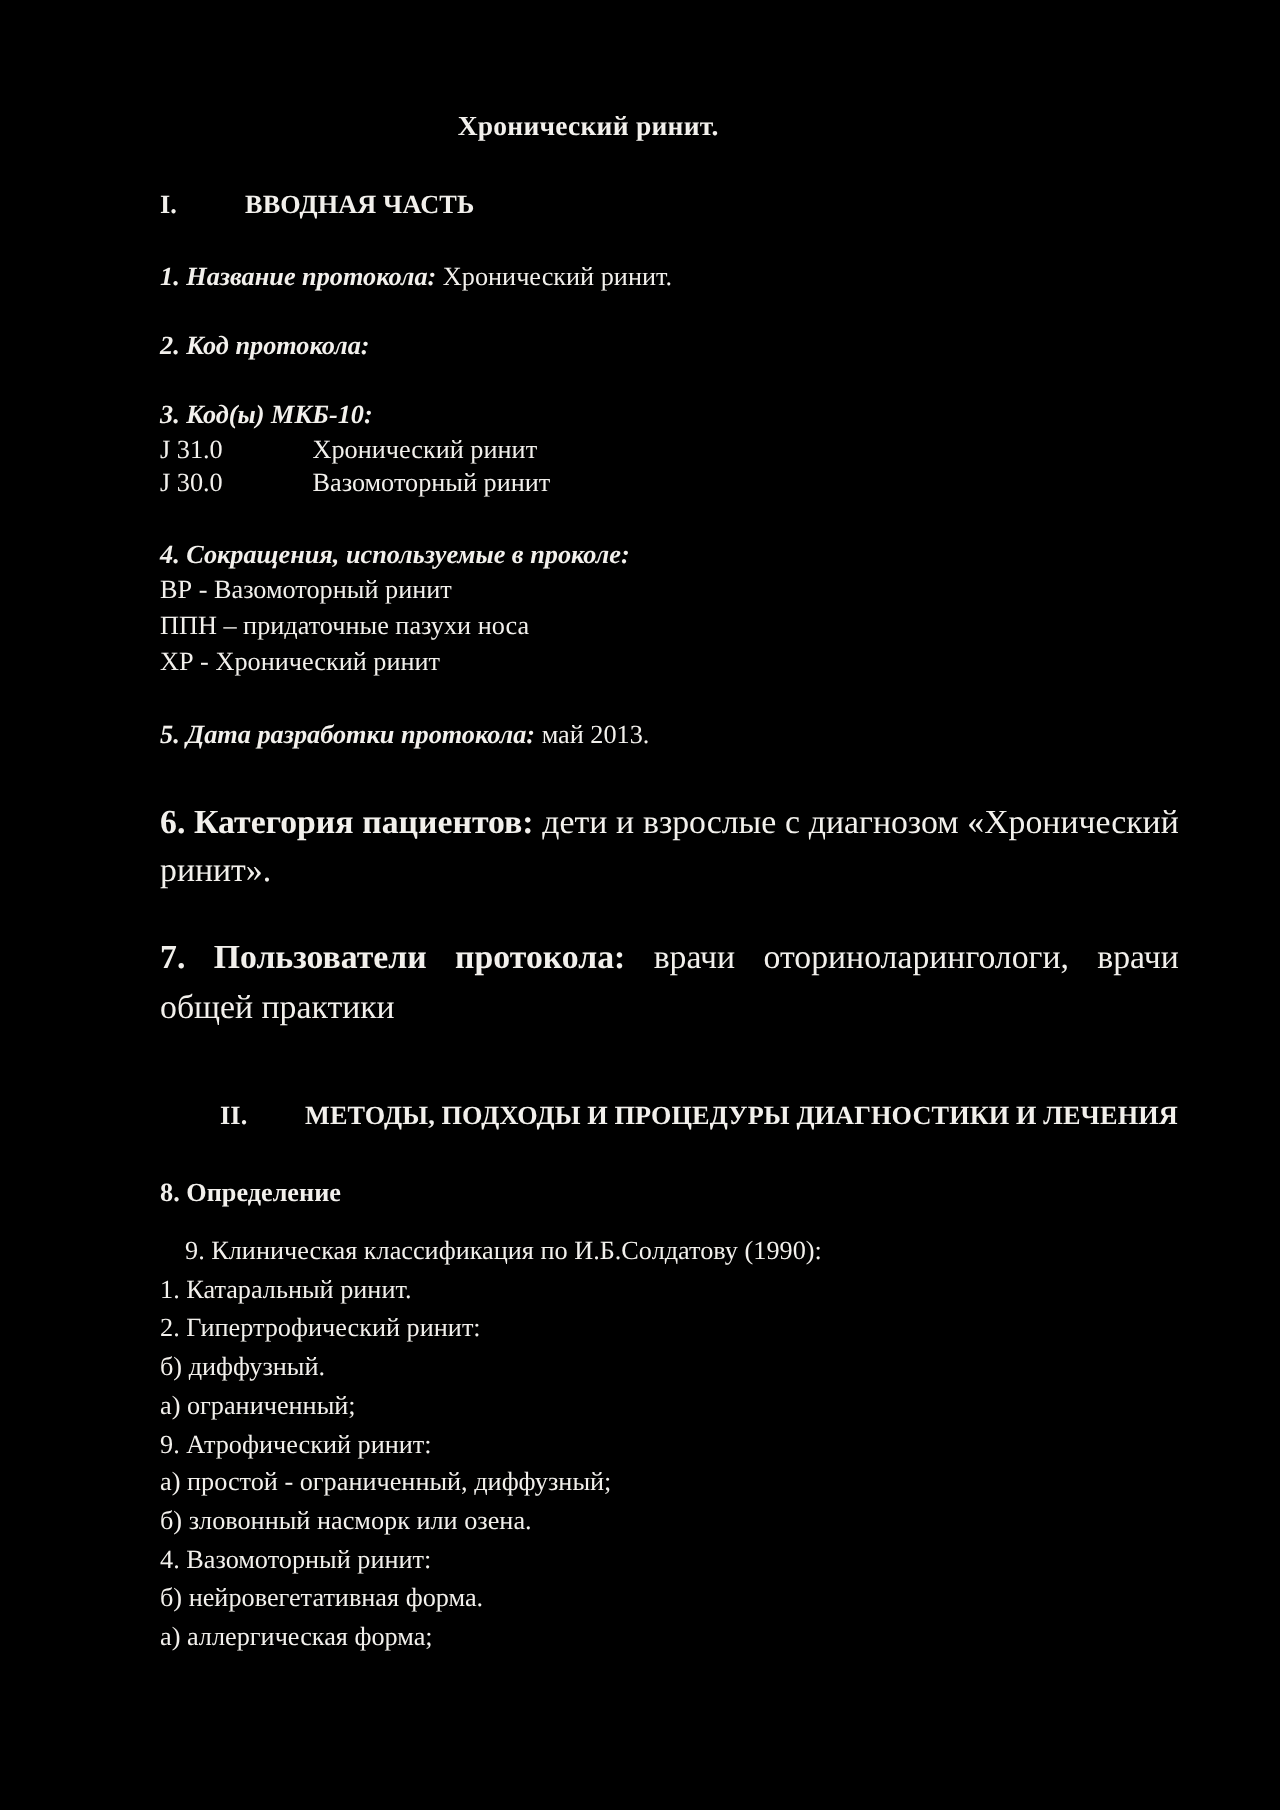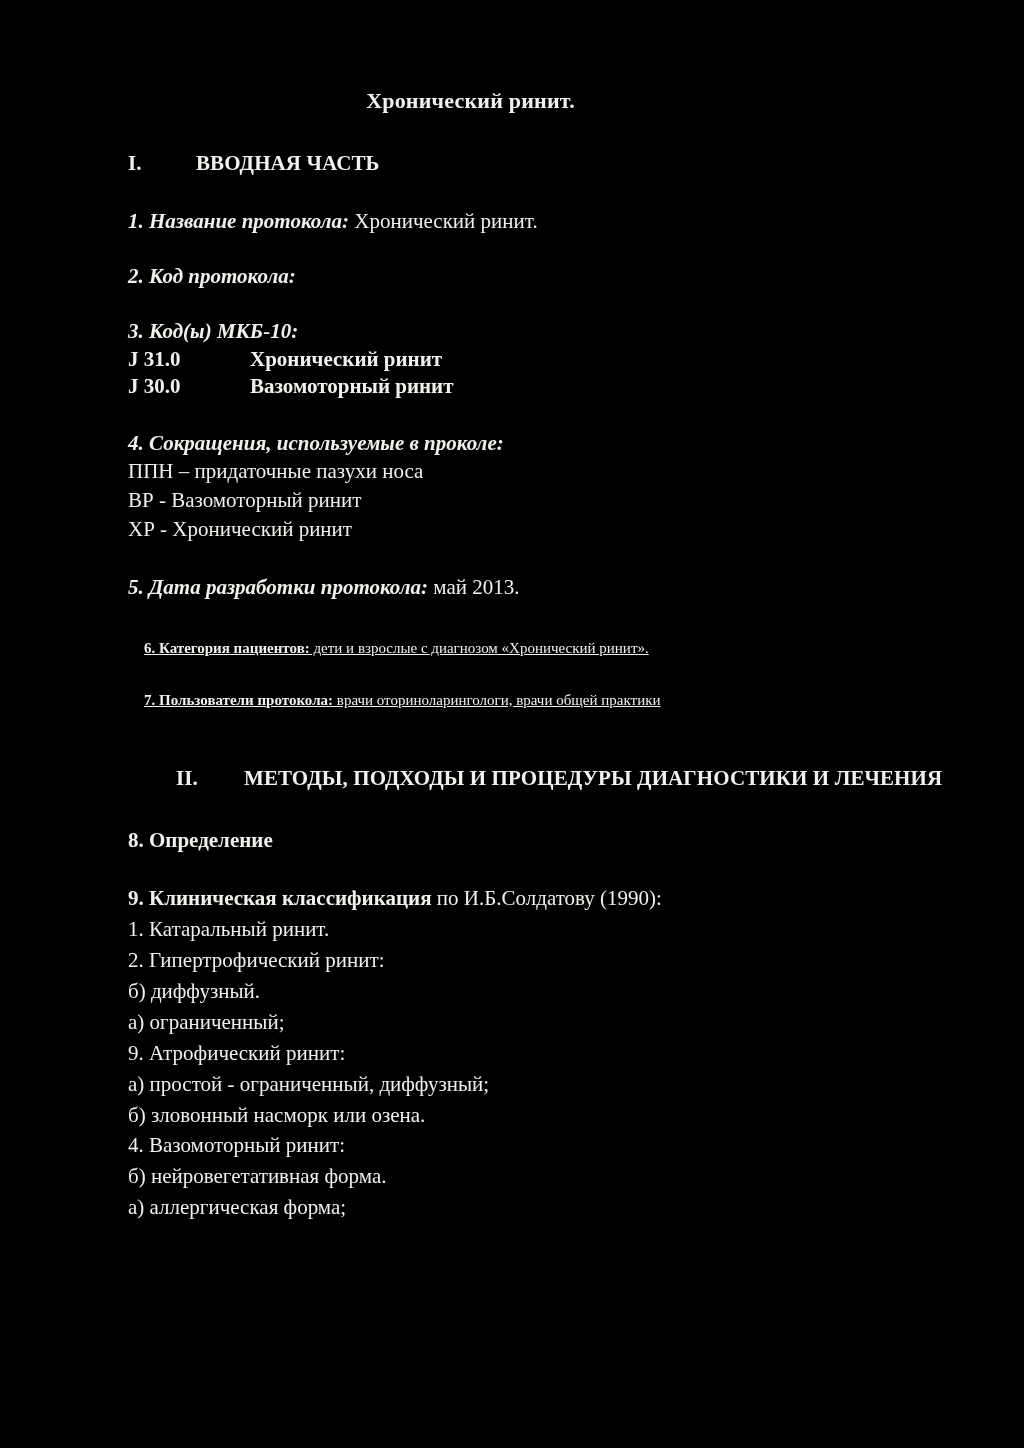--- a/index.html
+++ b/index.html
@@ -75,39 +75,37 @@
     text-justify: inter-word;
   }
   .sect .b { font-weight: bold; font-style: italic; }
   .sect .n { font-weight: normal; }
 
   .sect.nospace { margin-bottom: 0; }
   .sect.gap-lg { margin-bottom: 36px; }
 
   
   .para {
-    font-size: 15px;
+    font-size: 27px;
     line-height: 1.46;
-    margin: 0 0 30px 16px;
+    margin: 0 0 30px 0;
     text-align: justify;
     text-justify: inter-word;
-    text-decoration: underline;
   }
   .para .b { font-weight: bold; }
 
   
   .code-list {
     margin: 0 0 30px 0;
     font-size: 21px;
     line-height: 1.30;
   }
   .code-row {
     display: flex;
     align-items: flex-end;
-    font-weight: bold;
   }
   .code-row .code {
     flex: 0 0 122px;
     white-space: nowrap;
   }
   .code-row .desc {
     flex: 1 1 auto;
   }
 
   
@@ -117,34 +115,34 @@
     line-height: 1.38;
   }
   .lines .ln { white-space: pre-wrap; }
   .lines.gap-after { margin-bottom: 30px; }
 
   .classif-head {
     font-size: 21px;
     line-height: 1.30;
     margin: 0 0 2px 0;
   }
-  .classif-head .b { font-weight: bold; }
+  .classif-head .b { font-weight: normal; margin-left: 20px; }
   .classif-head .n { font-weight: normal; }
 
   .classif-list {
     font-size: 21px;
     line-height: 1.47;
     margin: 0;
   }
 
   .defn-head {
     font-size: 21px;
     font-weight: bold;
     line-height: 1.30;
-    margin: 0 0 17px 0;
+    margin: 0 0 5px 0;
   }
 
   .spacer-24 { height: 24px; }
   .spacer-14 { height: 14px; }
 </style>
 </head>
 <body>
 
 <div class="page">
   <div class="content">
@@ -175,22 +173,22 @@
       <div class="code-row">
         <span class="code">J 30.0</span>
         <span class="desc">Вазомоторный ринит</span>
       </div>
     </div>
 
     <div class="sect nospace">
       <span class="b">4. Сокращения, используемые в проколе:</span>
     </div>
     <div class="lines gap-after">
+      <div class="ln">ВР - Вазомоторный ринит</div>
       <div class="ln">ППН – придаточные пазухи носа</div>
-      <div class="ln">ВР - Вазомоторный ринит</div>
       <div class="ln">ХР - Хронический ринит</div>
     </div>
 
     <div class="sect gap-lg">
       <span class="b">5. Дата разработки протокола:</span><span class="n"> май 2013.</span>
     </div>
 
     <div class="para">
       <span class="b">6. Категория пациентов:</span><span> дети и взрослые с диагнозом «Хронический ринит».</span>
     </div>

